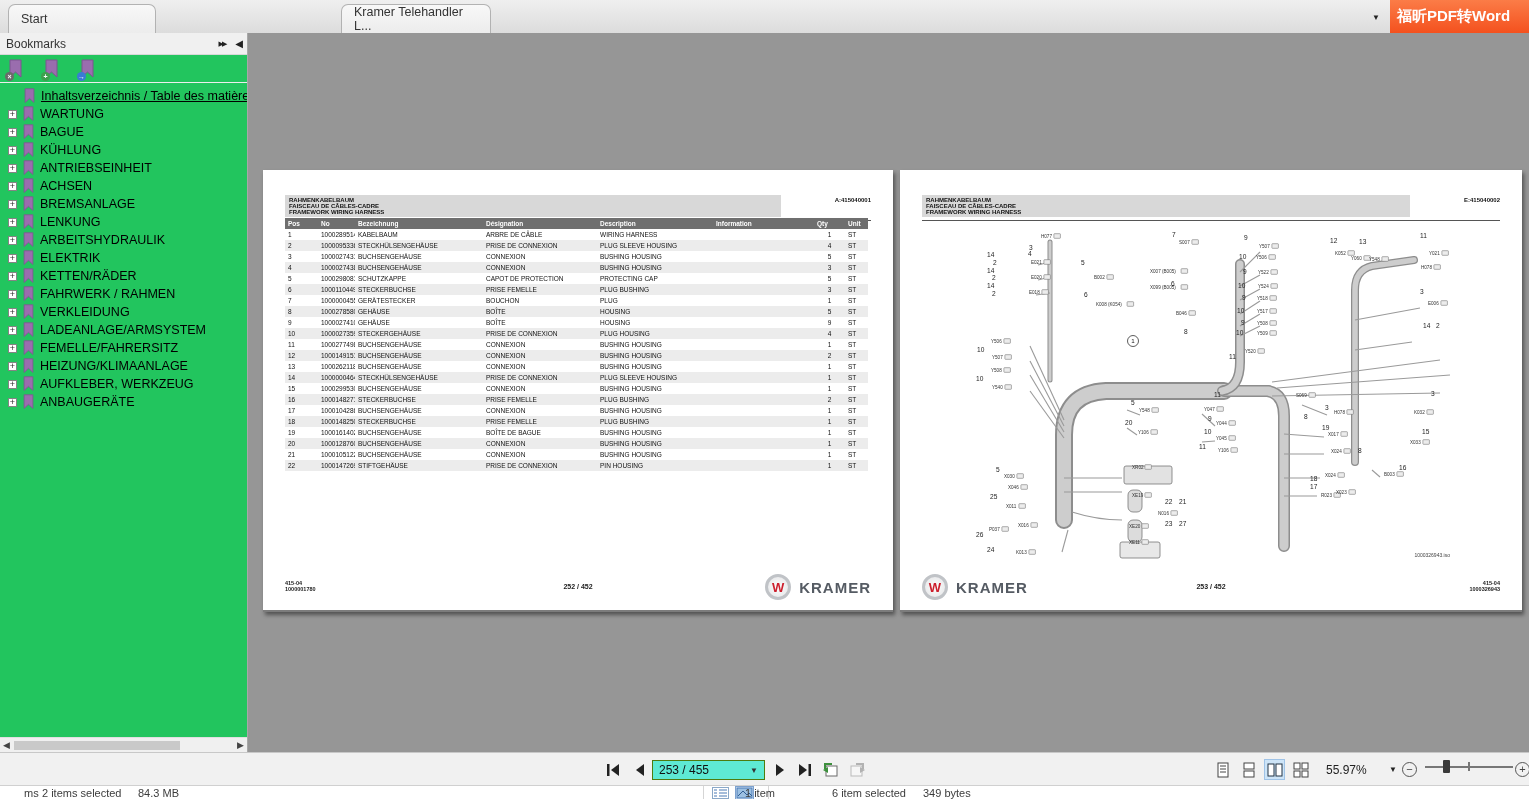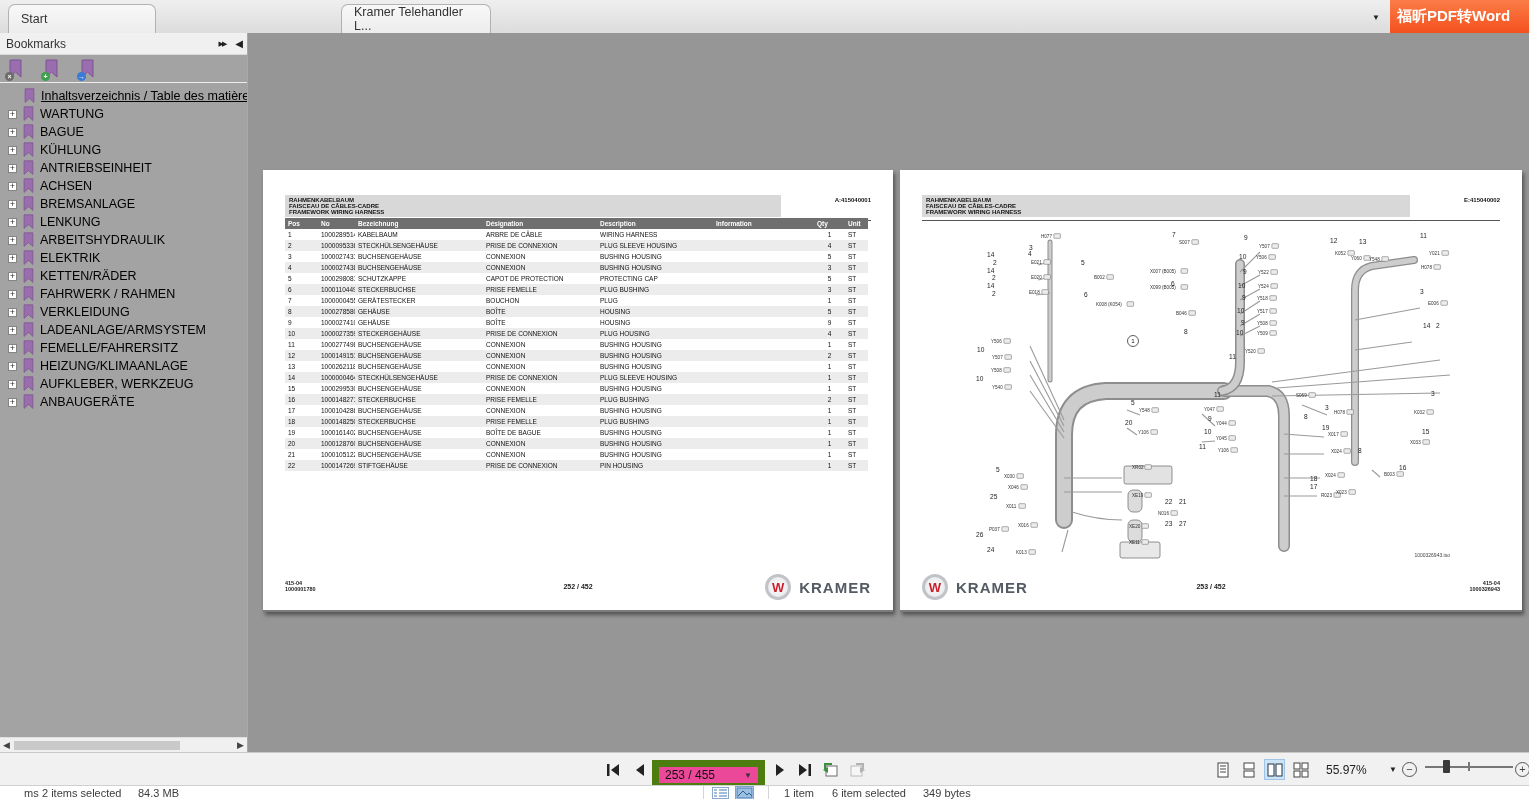--- a/index.html
+++ b/index.html
@@ -12,21 +12,21 @@
     border-radius:7px 7px 0 0; background:linear-gradient(#f8f8f8,#ececec);
     font-size:12.5px; color:#333; display:flex; align-items:center; padding:0 12px; }
   .tab.active { background:#fff; z-index:2; }
   .tab .close { margin-left:14px; color:#555; font-size:13px; line-height:10px; cursor:default; }
   #tab-caret { position:absolute; top:13px; left:1372px; font-size:8px; color:#222; }
   #pdf2word { position:absolute; right:0; top:0; width:139px; height:33px;
     background:linear-gradient(#fb7c47,#f4511e); color:#fff; font-weight:bold; font-size:15px;
     display:flex; align-items:center; padding-left:7px; overflow:hidden; white-space:nowrap; }
 
   
-  #panel { position:absolute; left:0; top:33px; width:248px; height:719px; background:#a3a3a3;
+  #panel { position:absolute; left:0; top:33px; width:248px; height:719px; background:#22c55e;
     border-right:1px solid #a8a8a8; }
   #panel-header { height:22px; background:#f0f0f0; border-bottom:1px solid #d8d8d8;
     display:flex; align-items:center; font-size:12px; color:#333; padding:0 6px; }
   #panel-header .sp { flex:1; }
   .hdr-ico { font-size:10px; color:#222; margin-left:10px; letter-spacing:-2px; }
   #panel-tools { height:28px; display:flex; align-items:center; gap:21px; padding-left:8px;
     border-bottom:1px solid #eee; }
   .flagbtn { position:relative; width:15px; height:20px; }
   .flagbtn svg, .treeflag svg { display:block; }
   .badge { position:absolute; left:-3px; bottom:-2px; width:9px; height:9px; border-radius:50%;
@@ -82,22 +82,22 @@
   #diagram { position:absolute; left:72px; top:60px; width:490px; height:330px; }
   #diagram svg { width:100%; height:100%; }
   .t-out { fill:none; stroke:#8d8d8d; stroke-linecap:round; stroke-linejoin:round; }
   .t-in  { fill:none; stroke:#cdcdcd; stroke-linecap:round; stroke-linejoin:round; }
   .branch { fill:none; stroke:#9a9a9a; stroke-width:1.1; }
 
   
   #toolbar { position:absolute; left:0; top:752px; width:1529px; height:33px; background:#f1f1f1;
     border-top:1px solid #c8c8c8; }
   .tbtn { position:absolute; top:7px; width:20px; height:20px; display:flex; align-items:center; justify-content:center; }
-  #pagebox { position:absolute; left:652px; top:7px; width:113px; height:20px; background:#ec4899;
-    border:7px solid #4d7c0f; font-size:12px; color:#111; display:flex; align-items:center; padding:8px 6px; }
+  #pagebox { position:absolute; left:652px; top:7px; width:113px; height:20px; background:#5eead4;
+    border:1px solid #4d7c0f; font-size:12px; color:#111; display:flex; align-items:center; padding:8px 6px; }
   #pagebox .cb-caret { margin-left:auto; font-size:8px; color:#333; }
   .layico { position:absolute; top:7px; width:19px; height:19px; display:flex; align-items:center; justify-content:center; }
   .layico.sel { background:#cde4f7; outline:1px solid #9fc3e7; }
   #zoomtext { position:absolute; left:1326px; top:10px; font-size:12px; color:#222; }
   #zoomcaret { position:absolute; left:1389px; top:12px; font-size:8px; color:#222; }
   .zbtn { position:absolute; top:9px; width:15px; height:15px; border:1.2px solid #555; border-radius:50%;
     font-size:11px; color:#444; line-height:12px; text-align:center; }
   #ztrack { position:absolute; left:1425px; top:766px; width:88px; height:1.5px; background:#777; }
   #ztick  { position:absolute; left:1468px; top:762px; width:1.5px; height:9px; background:#777; }
   #zthumb { position:absolute; left:1443px; top:760px; width:7px; height:13px; background:#3a3a3a; border-radius:1px; }
@@ -924,16 +924,16 @@
         <path d="M2,3 h3 M7,3 h8 M2,6 h3 M7,6 h8 M2,9 h3 M7,9 h8" stroke="#4a7ab5"></path>
       </svg>
   </div>
   <div class="vico sel" style="left:736px;">
     <svg width="17" height="12" viewBox="0 0 17 12">
         <rect x="1" y="1" width="15" height="10" fill="#9cc0e2" stroke="#4a7ab5"></rect>
         <path d="M2,9 L7,4 L11,8 L13,6 L16,9" fill="none" stroke="#2f5c92"></path>
       </svg>
   </div>
   <div class="sdiv" style="left:768px;"></div>
-  <span style="left:784px;text-align:center;">1 item</span>
+  <span style="left:745px;text-align:center;">1 item</span>
   <span style="left:832px;">6 item selected</span>
   <span style="left:923px;">349 bytes</span>
 </div>
 
 </body></html>

